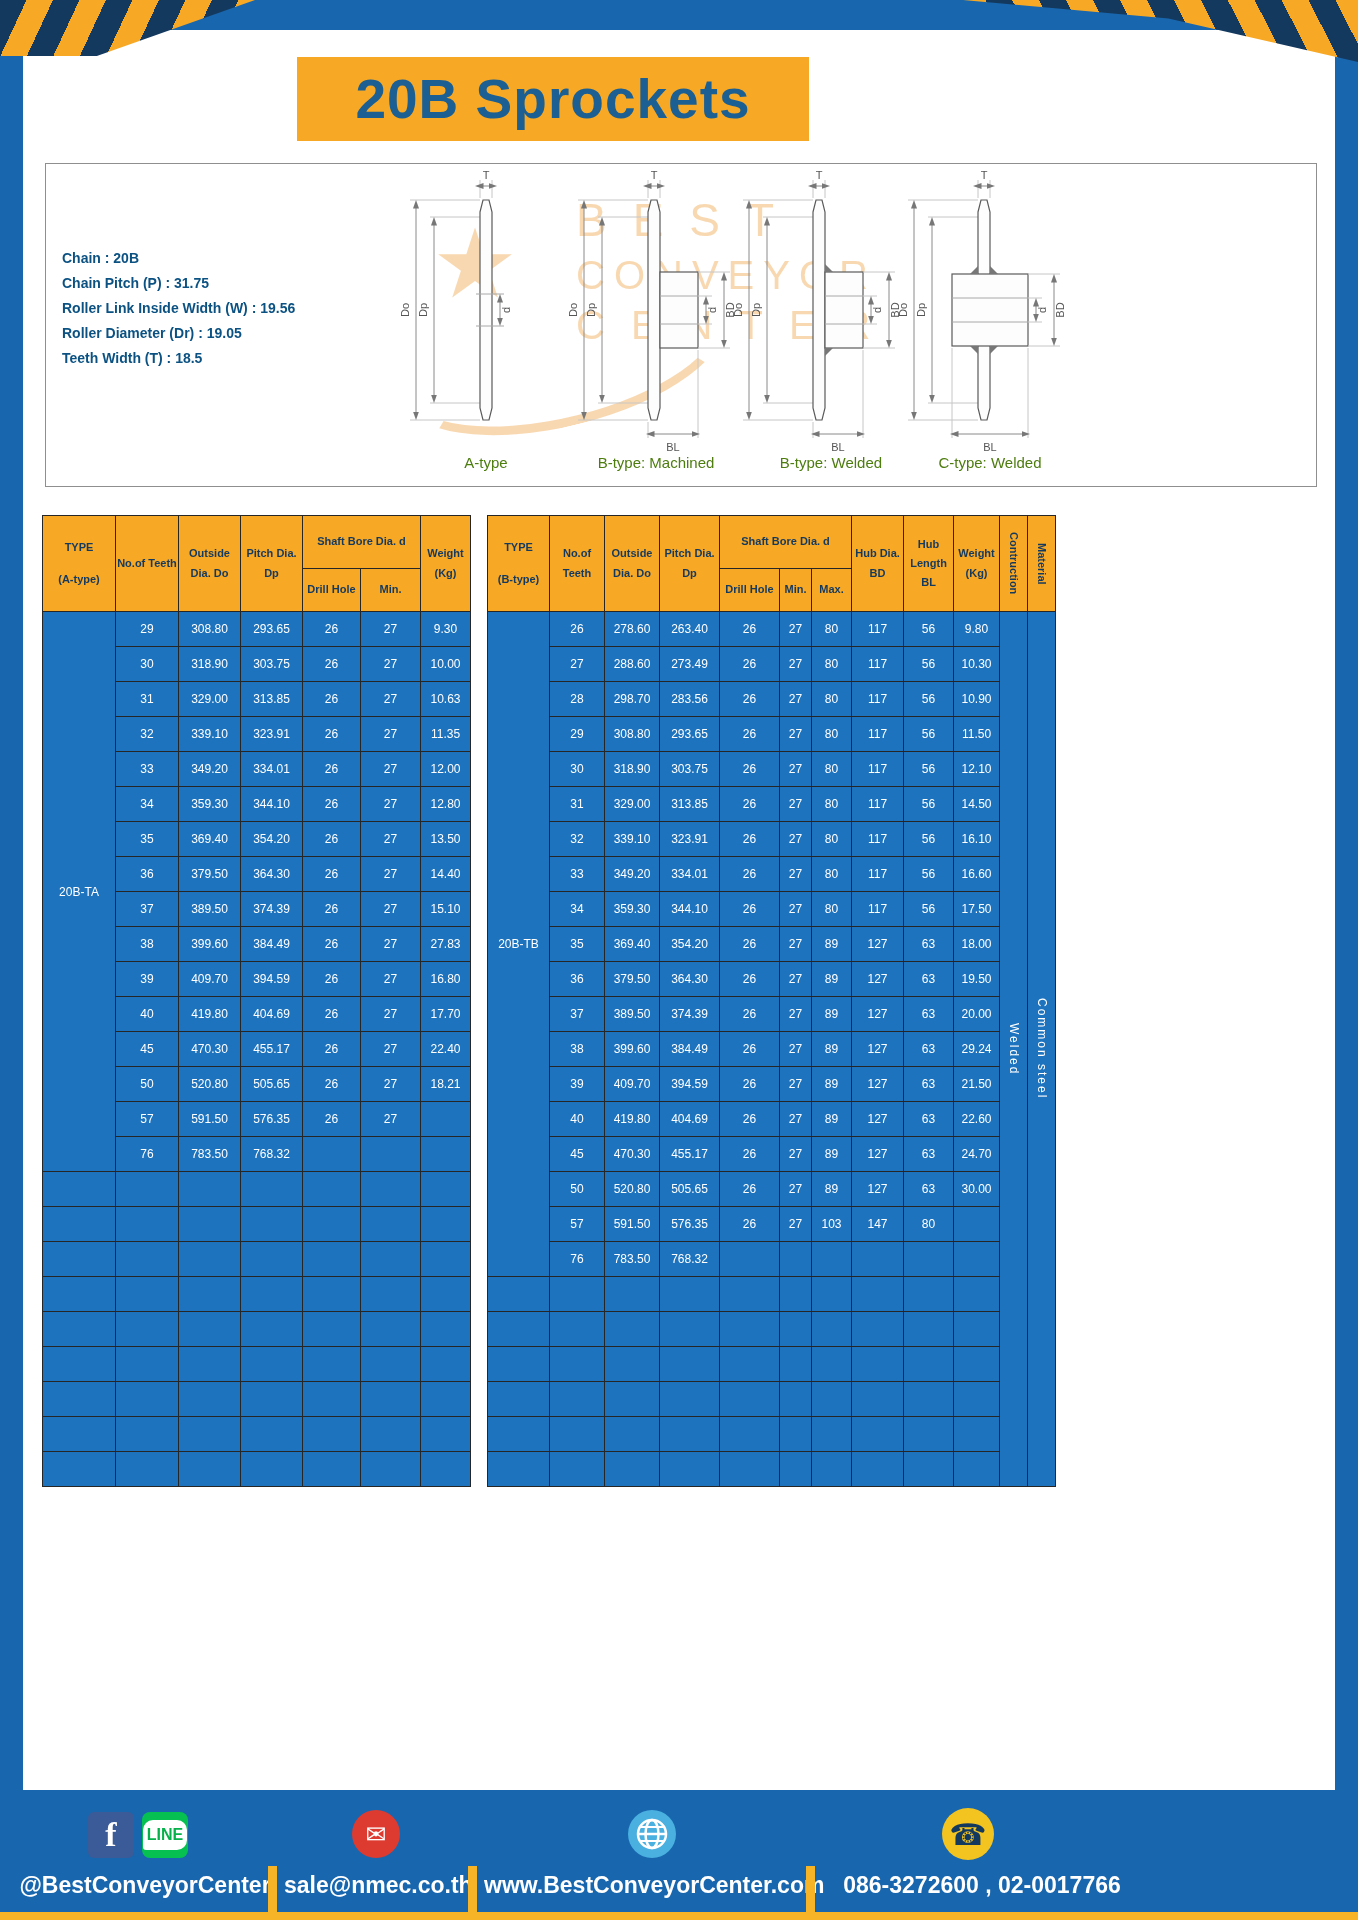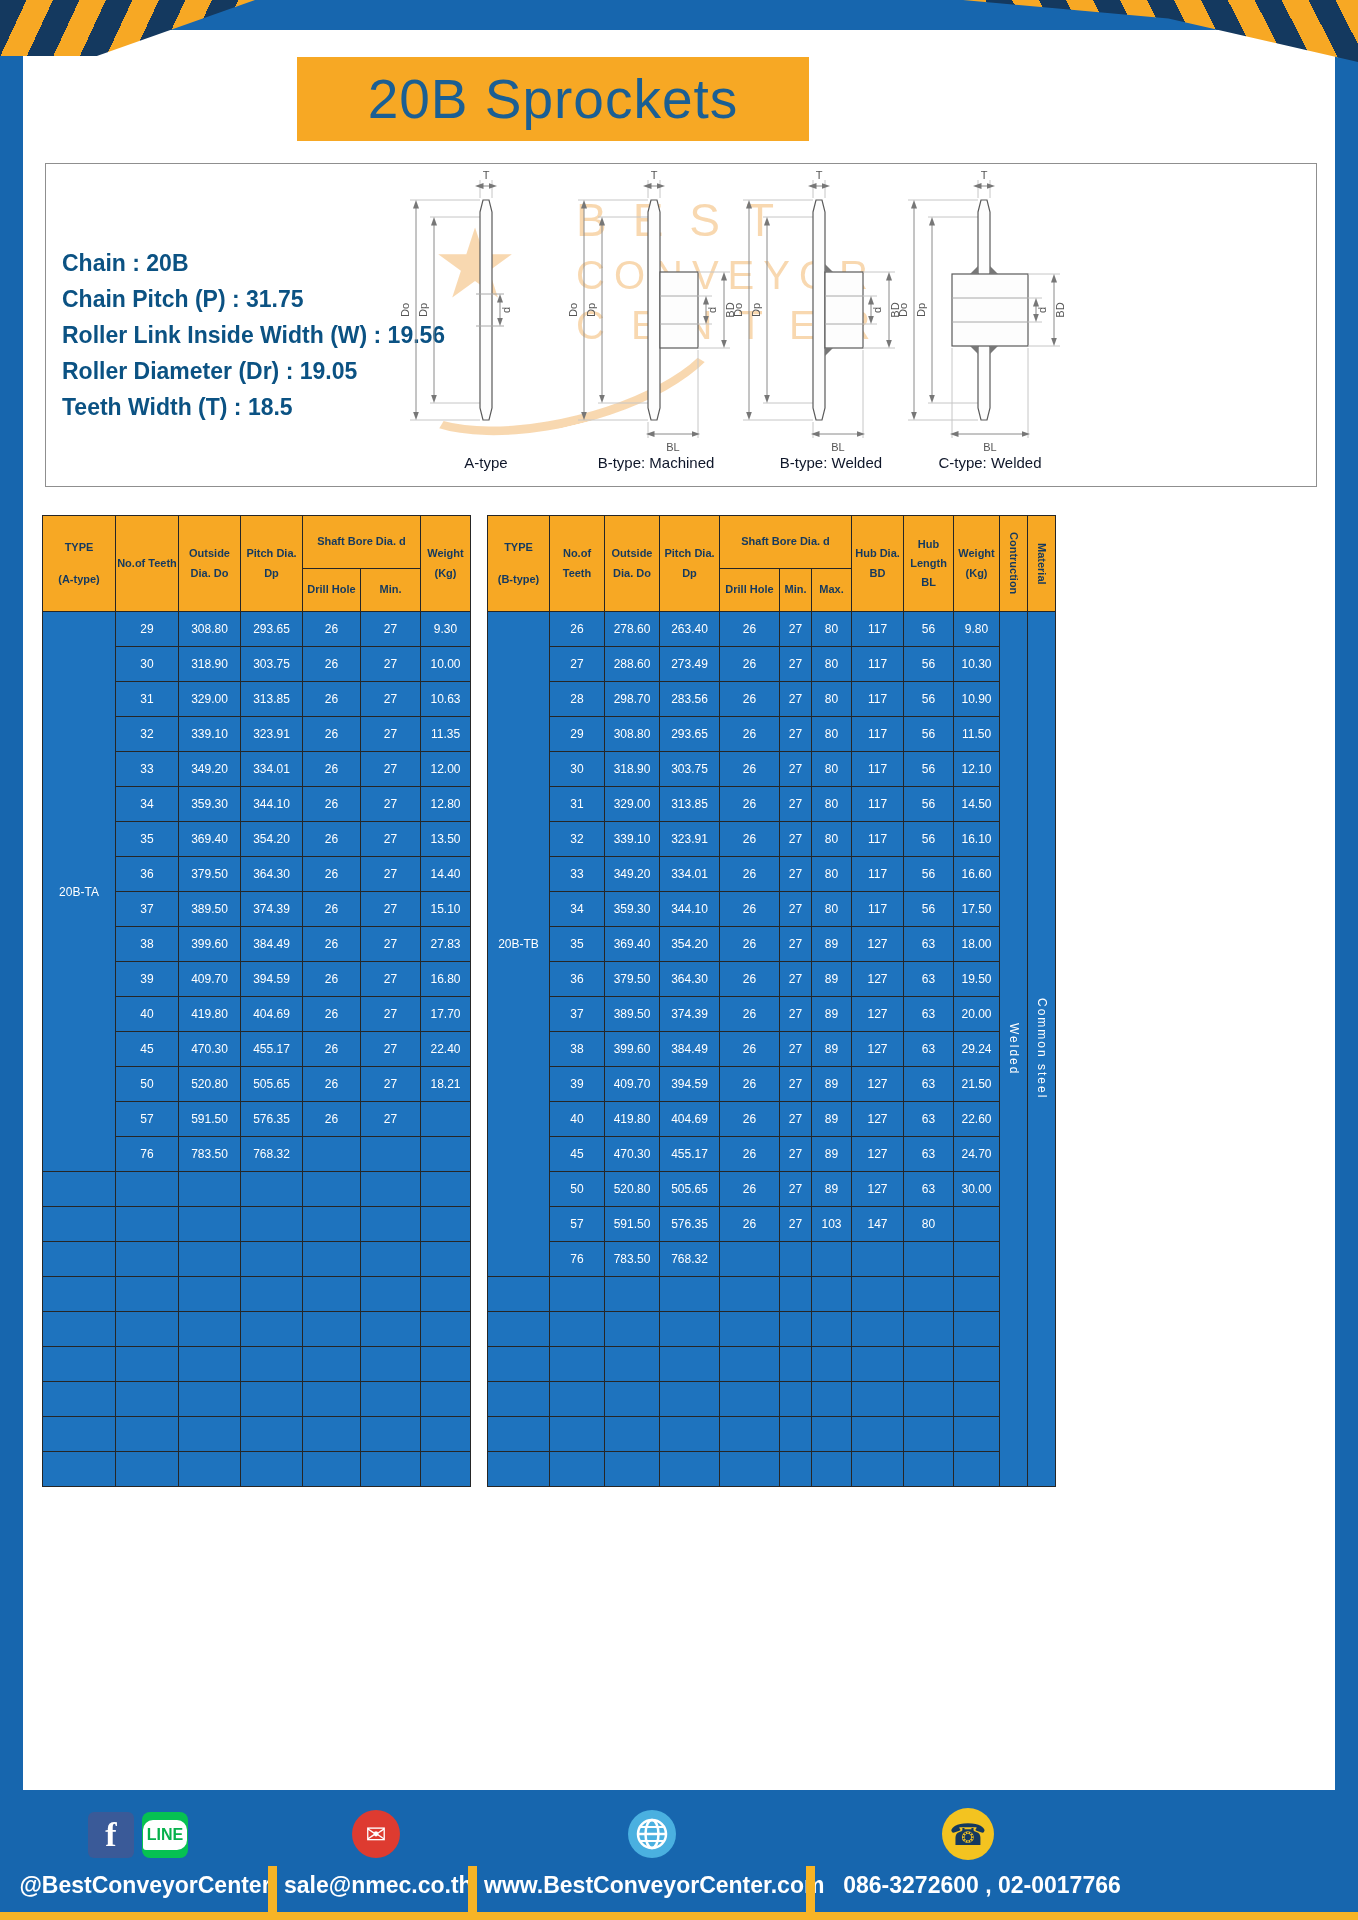--- a/index.html
+++ b/index.html
@@ -11,29 +11,29 @@
   .corner-left{position:absolute;left:0;top:0;width:255px;height:56px;
     background:repeating-linear-gradient(115deg,#14395f 0 24px,#f7a824 24px 48px);
     clip-path:polygon(0 0,100% 0,38% 100%,0 100%)}
   .corner-right{position:absolute;right:0;top:0;width:395px;height:62px;
     background:repeating-linear-gradient(63deg,#14395f 0 24px,#f7a824 24px 48px);
     clip-path:polygon(0 0,100% 0,100% 100%,52% 30%)}
 
   
   .banner{position:absolute;left:274px;top:27px;width:512px;height:84px;background:#f7a824;
           display:flex;align-items:center;justify-content:center}
-  .banner h1{margin:7px;font-size:55px;font-weight:normal;color:#1b5f93;letter-spacing:1px}
+  .banner h1{margin:7px;font-size:55px;font-weight:bold;color:#1b5f93;letter-spacing:1px}
 
   
   .diagram-box{position:absolute;left:22px;top:133px;width:1270px;height:322px;
                border:1.5px solid #8f8f8f;background:#fff}
   .specs{position:absolute;left:16px;top:86px;width:350px;color:#0b5283;
-         font-size:23px;font-weight:bold}
+         font-size:14px;font-weight:bold}
   .specs div{margin-bottom:9px;white-space:nowrap}
-  .fig-label{position:absolute;top:290px;width:140px;text-align:center;font-size:15px;color:#0f172a}
+  .fig-label{position:absolute;top:290px;width:140px;text-align:center;font-size:15px;color:#4d7c0f}
   .drawings{position:absolute;left:330px;top:6px}
   .drawings line{stroke:#8a8a8a;stroke-width:1}
   .drawings line.ext{stroke:#c6c6c6}
   .drawings line.bore{stroke:#a8a8a8}
   .drawings .shape{fill:#fdfdfd;stroke:#5a5a5a;stroke-width:1.2}
   .drawings .weld{fill:#777;stroke:none}
   .drawings text{fill:#555;font-size:11px;font-family:"Liberation Sans",sans-serif}
 
   
   .watermark{position:absolute;left:380px;top:28px;width:620px;opacity:.40;color:#ee9f3c;pointer-events:none}

